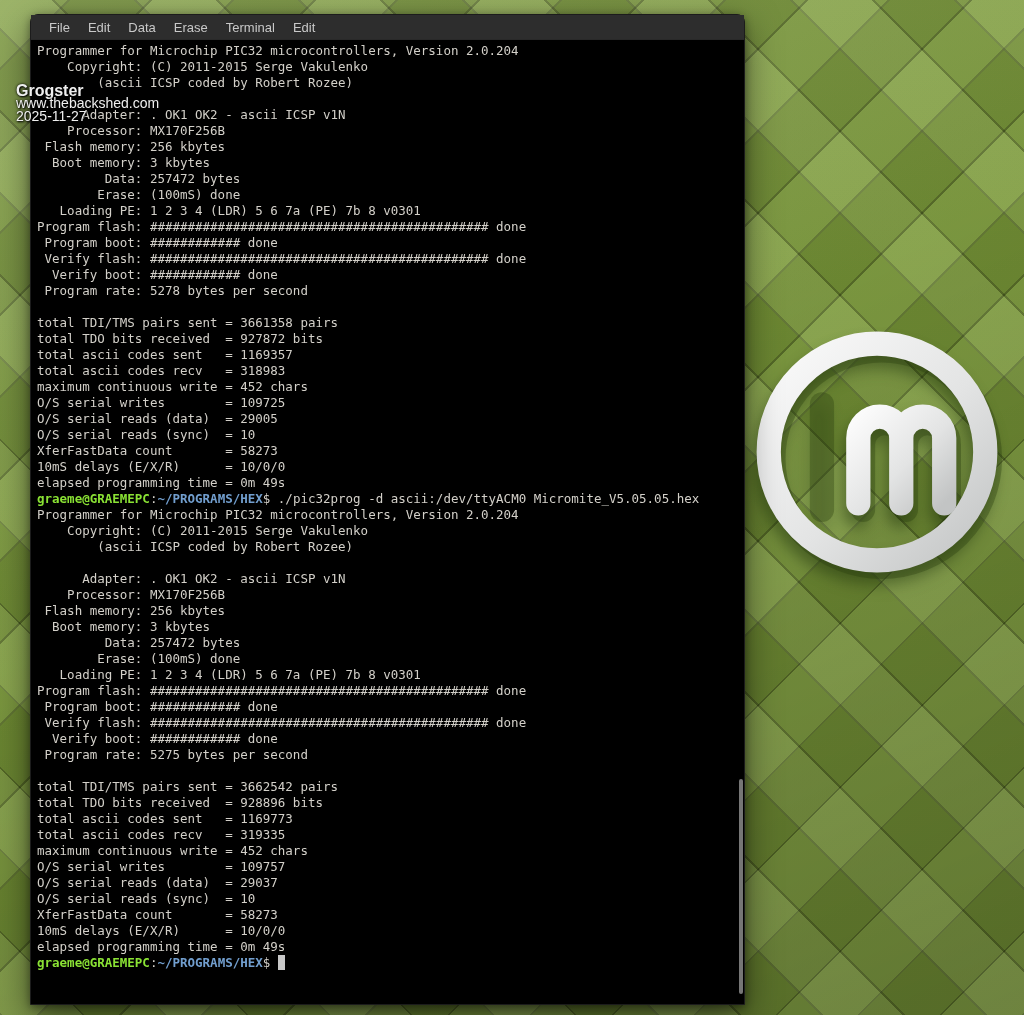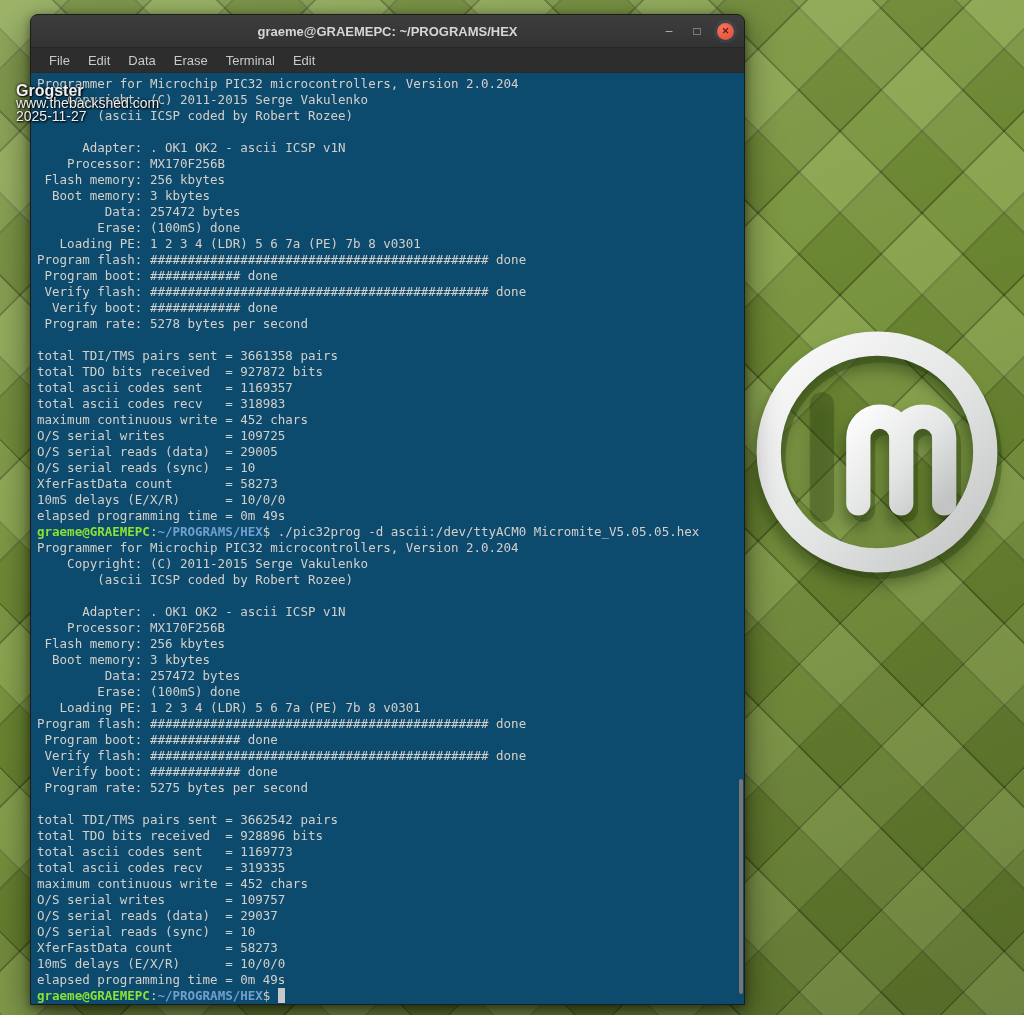--- a/index.html
+++ b/index.html
@@ -63,21 +63,21 @@
   }
   .menubar{
     height:24px;flex:0 0 24px;background:#2d2d2d;display:flex;align-items:center;
     padding-left:9px;border-bottom:1px solid #292929;
   }
   .menu-item{
     padding:3px 9px;font-size:13px;color:#c9c9c9;
   }
   
   .terminal{
-    flex:1;background:#0c4a6e;position:relative;overflow:hidden;
+    flex:1;background:#000000;position:relative;overflow:hidden;
     padding:3px 14px 0 6px;
   }
   .t-out{
     font-family:"DejaVu Sans Mono","Liberation Mono",monospace;
     font-size:12.5px;line-height:16px;color:#d3d0c9;white-space:pre;
   }
   .tline{height:16px;}
   .green{color:#8ae234;font-weight:bold;}
   .blue{color:#729fcf;font-weight:bold;}
   .cursor{background:#c8c8c8;color:#2e2e2e;}
@@ -111,28 +111,20 @@
   </svg>
 </div>
 
 <div class="watermark">
   <div class="wm1">Grogster</div>
   <div class="wm2">www.thebackshed.com</div>
   <div class="wm3">2025-11-27</div>
 </div>
 
 <div class="window">
-  <div class="titlebar">
-    <div class="title">graeme@GRAEMEPC: ~/PROGRAMS/HEX</div>
-    <div class="win-controls">
-      <span class="btn-min">–</span>
-      <span class="btn-max">□</span>
-      <span class="btn-close">✕</span>
-    </div>
-  </div>
   <div class="menubar">
       <span class="menu-item">File</span>
       <span class="menu-item">Edit</span>
       <span class="menu-item">Data</span>
       <span class="menu-item">Erase</span>
       <span class="menu-item">Terminal</span>
       <span class="menu-item">Edit</span>
     </div>
   <div class="terminal">
     <div class="t-out"><div class="tline">Programmer for Microchip PIC32 microcontrollers, Version 2.0.204</div><div class="tline">    Copyright: (C) 2011-2015 Serge Vakulenko</div><div class="tline">        (ascii ICSP coded by Robert Rozee)</div><div class="tline">&nbsp;</div><div class="tline">      Adapter: . OK1 OK2 - ascii ICSP v1N</div><div class="tline">    Processor: MX170F256B</div><div class="tline"> Flash memory: 256 kbytes</div><div class="tline">  Boot memory: 3 kbytes</div><div class="tline">         Data: 257472 bytes</div><div class="tline">        Erase: (100mS) done</div><div class="tline">   Loading PE: 1 2 3 4 (LDR) 5 6 7a (PE) 7b 8 v0301</div><div class="tline">Program flash: ############################################# done</div><div class="tline"> Program boot: ############ done</div><div class="tline"> Verify flash: ############################################# done</div><div class="tline">  Verify boot: ############ done</div><div class="tline"> Program rate: 5278 bytes per second</div><div class="tline">&nbsp;</div><div class="tline">total TDI/TMS pairs sent = 3661358 pairs</div><div class="tline">total TDO bits received  = 927872 bits</div><div class="tline">total ascii codes sent   = 1169357</div><div class="tline">total ascii codes recv   = 318983</div><div class="tline">maximum continuous write = 452 chars</div><div class="tline">O/S serial writes        = 109725</div><div class="tline">O/S serial reads (data)  = 29005</div><div class="tline">O/S serial reads (sync)  = 10</div><div class="tline">XferFastData count       = 58273</div><div class="tline">10mS delays (E/X/R)      = 10/0/0</div><div class="tline">elapsed programming time = 0m 49s</div><div class="tline"><span class="green">graeme@GRAEMEPC</span><span>:</span><span class="blue">~/PROGRAMS/HEX</span><span>$ ./pic32prog -d ascii:/dev/ttyACM0 Micromite_V5.05.05.hex</span></div><div class="tline">Programmer for Microchip PIC32 microcontrollers, Version 2.0.204</div><div class="tline">    Copyright: (C) 2011-2015 Serge Vakulenko</div><div class="tline">        (ascii ICSP coded by Robert Rozee)</div><div class="tline">&nbsp;</div><div class="tline">      Adapter: . OK1 OK2 - ascii ICSP v1N</div><div class="tline">    Processor: MX170F256B</div><div class="tline"> Flash memory: 256 kbytes</div><div class="tline">  Boot memory: 3 kbytes</div><div class="tline">         Data: 257472 bytes</div><div class="tline">        Erase: (100mS) done</div><div class="tline">   Loading PE: 1 2 3 4 (LDR) 5 6 7a (PE) 7b 8 v0301</div><div class="tline">Program flash: ############################################# done</div><div class="tline"> Program boot: ############ done</div><div class="tline"> Verify flash: ############################################# done</div><div class="tline">  Verify boot: ############ done</div><div class="tline"> Program rate: 5275 bytes per second</div><div class="tline">&nbsp;</div><div class="tline">total TDI/TMS pairs sent = 3662542 pairs</div><div class="tline">total TDO bits received  = 928896 bits</div><div class="tline">total ascii codes sent   = 1169773</div><div class="tline">total ascii codes recv   = 319335</div><div class="tline">maximum continuous write = 452 chars</div><div class="tline">O/S serial writes        = 109757</div><div class="tline">O/S serial reads (data)  = 29037</div><div class="tline">O/S serial reads (sync)  = 10</div><div class="tline">XferFastData count       = 58273</div><div class="tline">10mS delays (E/X/R)      = 10/0/0</div><div class="tline">elapsed programming time = 0m 49s</div><div class="tline"><span class="green">graeme@GRAEMEPC</span><span>:</span><span class="blue">~/PROGRAMS/HEX</span><span>$ </span><span class="cursor"> </span></div></div>

